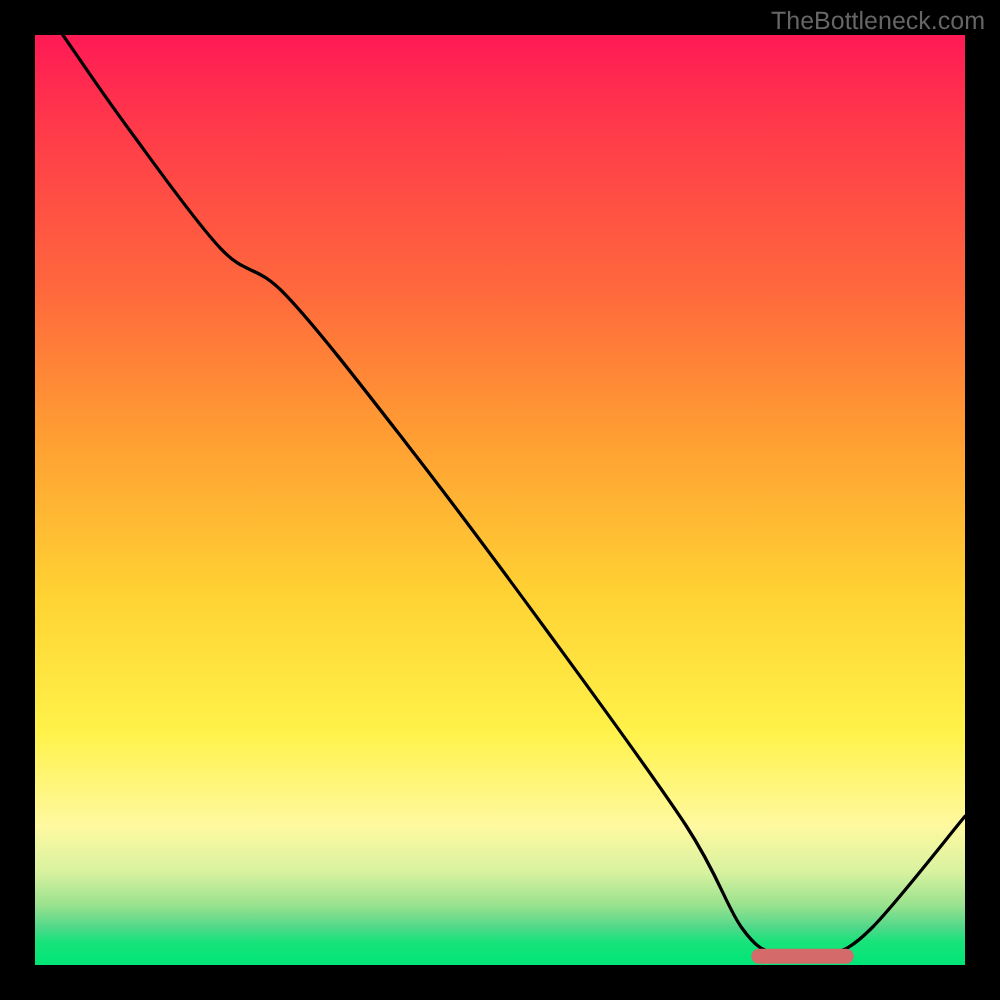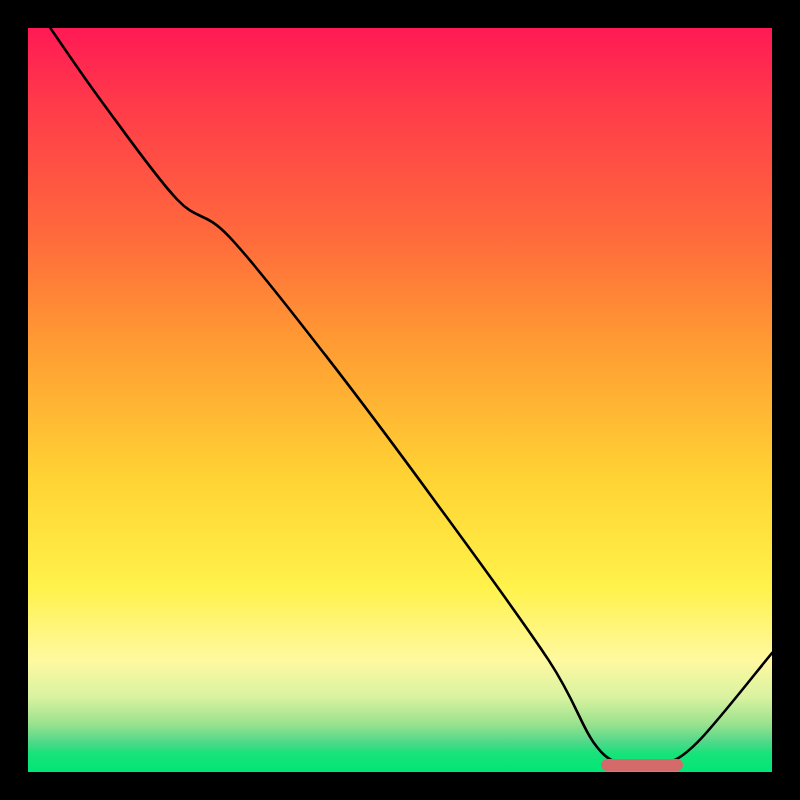--- a/index.html
+++ b/index.html
@@ -73,20 +73,21 @@
     background: #d46a6a;
     border-radius: 6px;
     z-index: 6;
   }
   
 </style>
 </head>
 <body>
 
 <div class="wrap">
+  <div class="watermark">TheBottleneck.com</div>
 
   <div class="plot-frame">
     <div class="gradient"></div>
 
     <svg class="curve-svg" viewBox="0 0 744 744" preserveAspectRatio="none">
       <path id="curve-path" fill="none" stroke="#000" stroke-width="2.6" stroke-linecap="round" stroke-linejoin="round" d="M 22.32 0 C 31.0 12.4, 53.3 45.9, 74.4 74.4 C 95.5 102.9, 127.7 148.8, 148.8 171.1 C 169.9 193.4, 176.1 182.3, 200.9 208.3 C 225.7 234.4, 262.9 282.7, 297.6 327.4 C 332.3 372.0, 372.0 425.3, 409.2 476.2 C 446.4 527.0, 494.8 592.7, 520.8 632.4 C 546.8 672.1, 553.0 696.9, 565.4 714.2 C 577.8 731.6, 584.0 732.8, 595.2 736.6 C 606.4 740.3, 620.0 740.3, 632.4 736.6 C 644.8 732.8, 651.0 732.8, 669.6 714.2 C 688.2 695.6, 731.6 639.8, 744.0 625.0"></path>
     </svg>
 
     <div id="marker" class="marker" style="left: 572.88px; width: 81.84px; top: 730.56px;"></div>
   </div>

